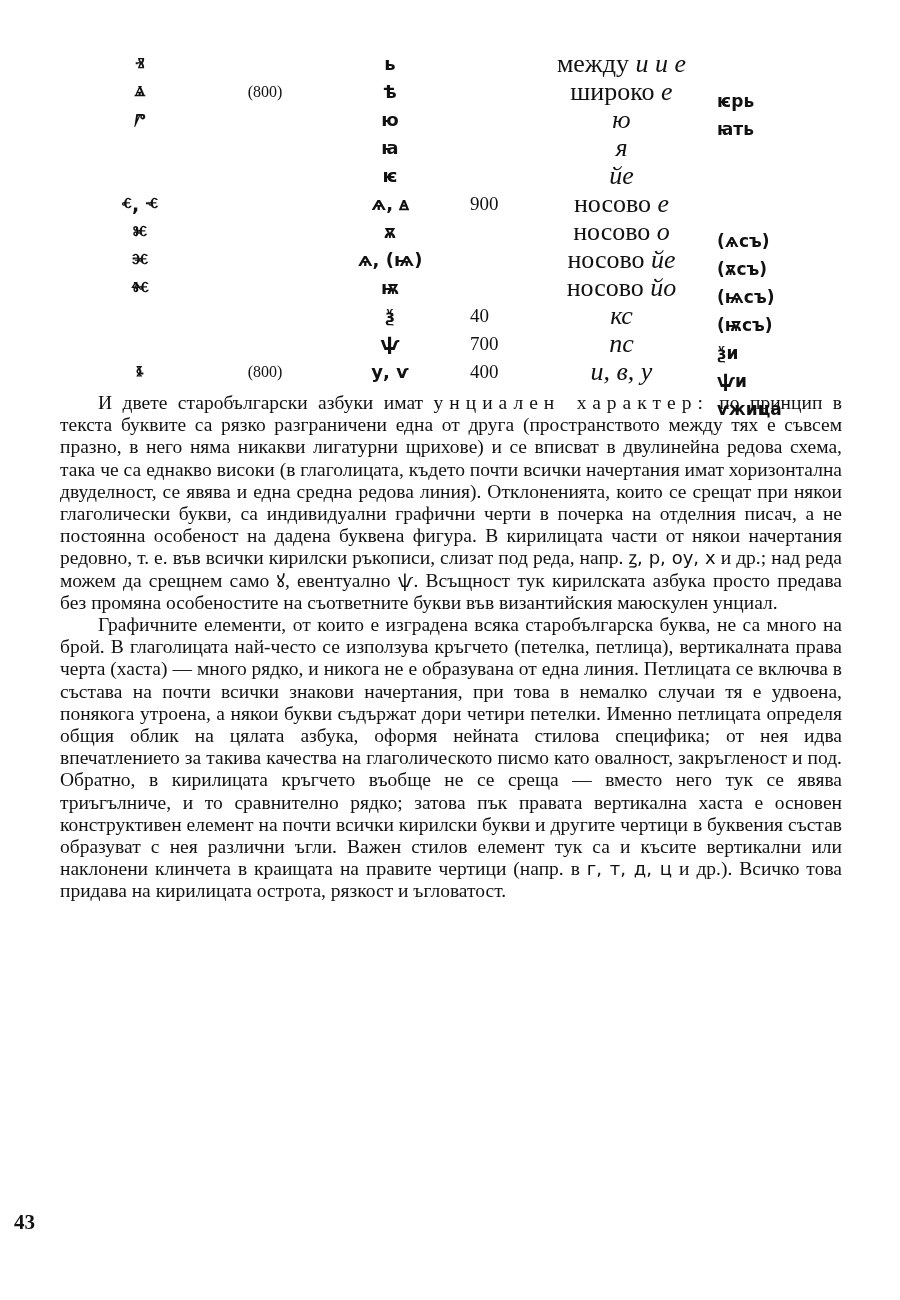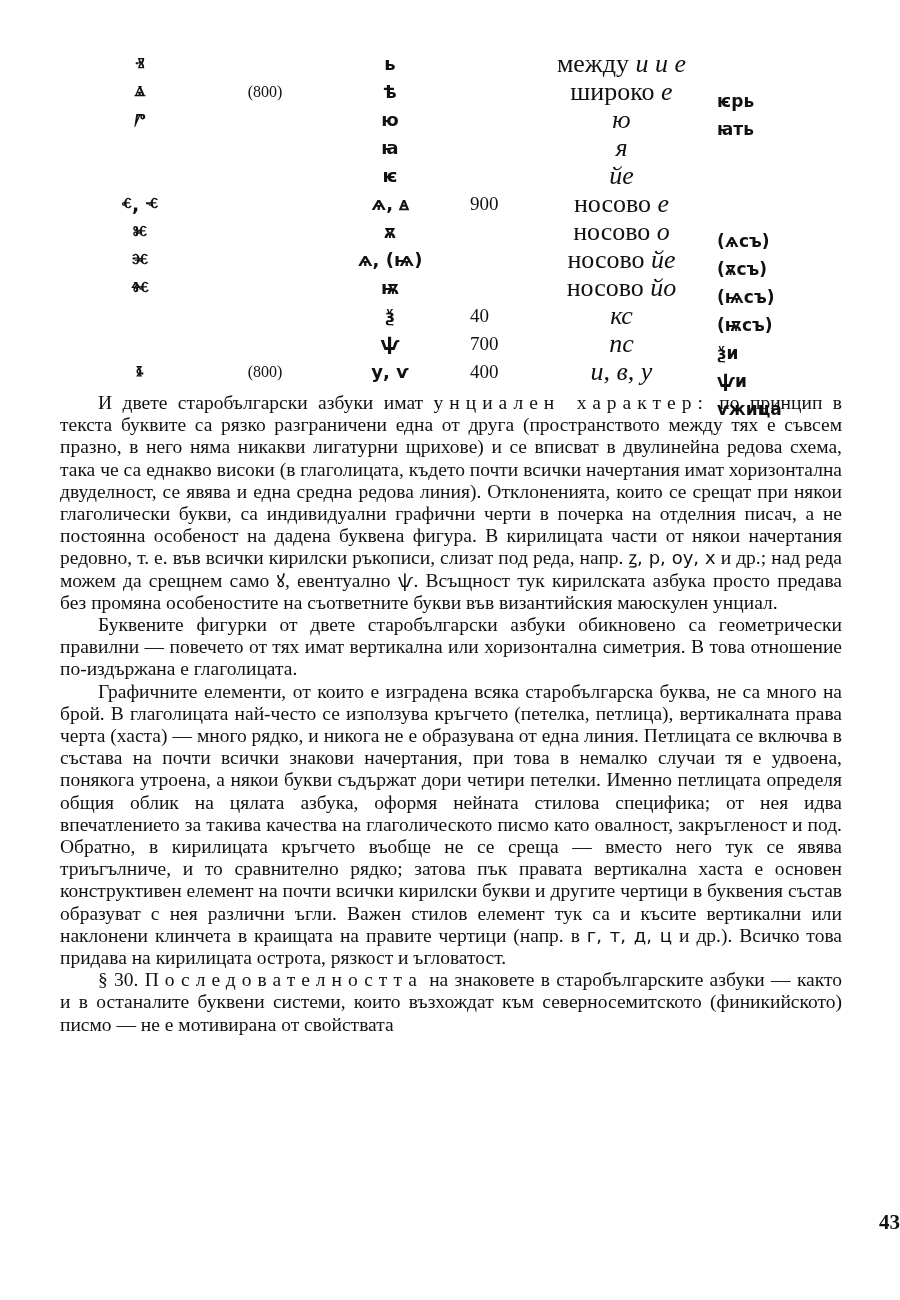--- a/index.html
+++ b/index.html
@@ -18,21 +18,21 @@
   .c4{width:70px;text-align:left;font-size:19px;}
   .c5{width:163px;text-align:center;font-size:26px;white-space:nowrap;}
   .c6{width:147px;padding-left:14px;box-sizing:border-box;font-family:"DejaVu Sans",sans-serif;font-weight:bold;font-size:17px;white-space:nowrap;margin-top:37px;}
   .it{font-style:italic;}
   
   .text{width:782px;margin:6px 0 0 60px;}
   .para{margin:0;text-indent:38px;font-size:19.5px;line-height:22.2px;text-align:justify;}
   .spaced{letter-spacing:6px;margin-top:28px;}
   .oldcyr{font-family:"DejaVu Sans",sans-serif;font-size:18px;}
   
-  .footer{position:absolute;left:14px;right:0;top:1210px;text-align:right;font-weight:bold;font-size:21px;}
+  .footer{position:absolute;left:14px;right:0;top:1210px;text-align:left;font-weight:bold;font-size:21px;}
 </style>
 </head>
 <body>
 
 <div class="ltable">
     <div class="t-row">
       <div class="c1">ⱐ</div>
       <div class="c2"></div>
       <div class="c3">ь</div>
       <div class="c4"></div>
@@ -124,18 +124,16 @@
       <div class="c2">(800)</div>
       <div class="c3">у, ѵ</div>
       <div class="c4">400</div>
       <div class="c5"><span class="it">и, в, у</span></div>
       <div class="c6">ѵжица</div>
     </div>
   </div>
 
 <div class="text">
     <p class="para"><span>И двете старобългарски азбуки имат </span><span class="spaced">унциален характер:</span><span> по принцип в текста буквите са рязко разграничени една от друга (пространството между тях е съвсем празно, в него няма никакви лигатурни щрихове) и се вписват в двулинейна редова схема, така че са еднакво високи (в глаголицата, където почти всички начертания имат хоризонтална двуделност, се явява и една средна редова линия). Отклоненията, които се срещат при някои глаголически букви, са индивидуални графични черти в почерка на отделния писач, а не постоянна особеност на дадена буквена фигура. В кирилицата части от някои начертания редовно, т. е. във всички кирилски ръкописи, слизат под реда, напр. </span><span class="oldcyr">ꙁ, р, оу, х</span><span> и др.; над реда можем да срещнем само </span><span class="oldcyr">ꙋ</span><span>, евентуално </span><span class="oldcyr">ѱ</span><span>. Всъщност тук кирилската азбука просто предава без промяна особеностите на съответните букви във византийския маюскулен унциал.</span></p>
-    <p class="para"><span>Буквените фигурки от двете старобългарски азбуки обикновено са геометрически правилни — повечето от тях имат вертикална или хоризонтална симетрия. В това отношение по-издържана е глаголицата.</span></p>
     <p class="para"><span>Графичните елементи, от които е изградена всяка старобългарска буква, не са много на брой. В глаголицата най-често се използува кръгчето (петелка, петлица), вертикалната права черта (хаста) — много рядко, и никога не е образувана от една линия. Петлицата се включва в състава на почти всички знакови начертания, при това в немалко случаи тя е удвоена, понякога утроена, а някои букви съдържат дори четири петелки. Именно петлицата определя общия облик на цялата азбука, оформя нейната стилова специфика; от нея идва впечатлението за такива качества на глаголическото писмо като овалност, закръгленост и под. Обратно, в кирилицата кръгчето въобще не се среща — вместо него тук се явява триъгълниче, и то сравнително рядко; затова пък правата вертикална хаста е основен конструктивен елемент на почти всички кирилски букви и другите чертици в буквения състав образуват с нея различни ъгли. Важен стилов елемент тук са и късите вертикални или наклонени клинчета в краищата на правите чертици (напр. в </span><span class="oldcyr">г, т, д, ц</span><span> и др.). Всичко това придава на кирилицата острота, рязкост и ъгловатост.</span></p>
-    <p class="para"><span>§ 30. </span><span class="spaced">Последователността</span><span> на знаковете в старобългарските азбуки — както и в останалите буквени системи, които възхождат към северносемитското (финикийското) писмо — не е мотивирана от свойствата</span></p>
   </div>
 
 <div class="footer">43</div>
 
 </body></html>

